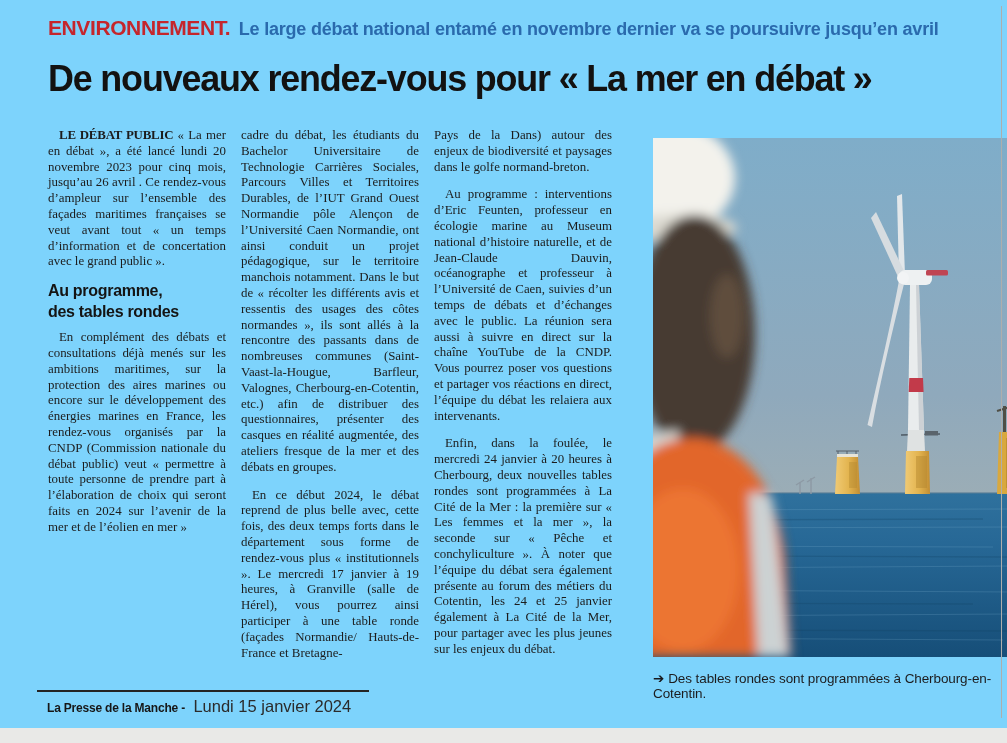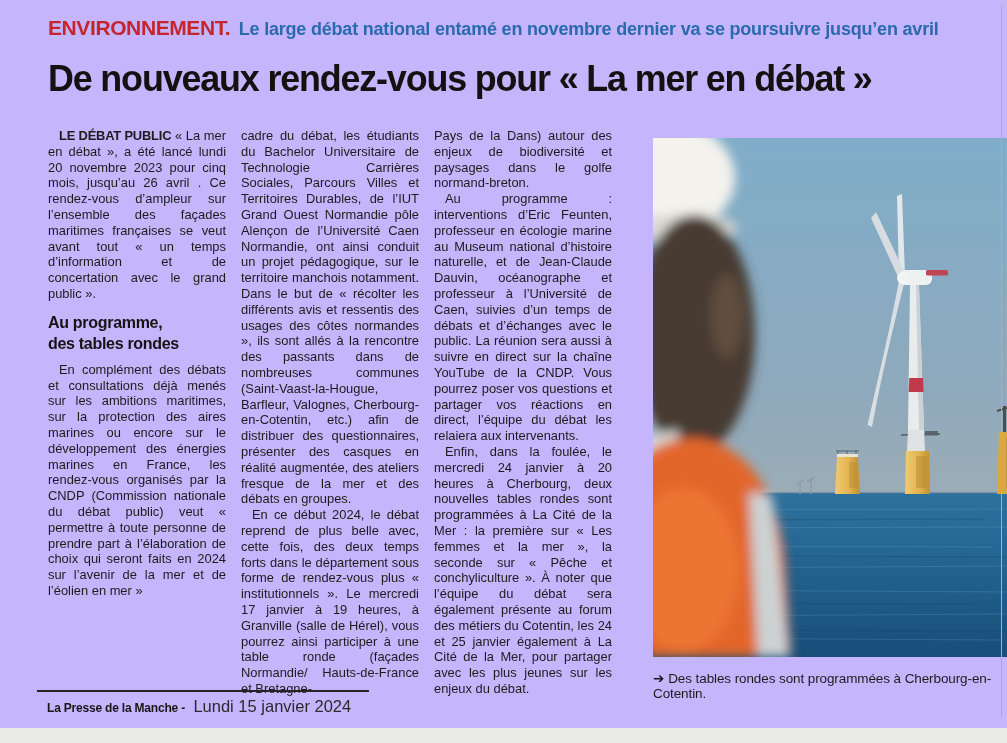--- a/index.html
+++ b/index.html
@@ -3,40 +3,40 @@
 <meta charset="utf-8">
 <style>
   html,body{margin:0;padding:0;}
   body{
     width:1007px;height:743px;
     background:#fdfdfc;
     font-family:"Liberation Sans","DejaVu Sans",sans-serif;
     color:#1a1a1a;
     overflow:hidden;
   }
-  .page{position:relative;width:1007px;height:743px;background:#c4b5fd;}
+  .page{position:relative;width:1007px;height:743px;background:#7dd3fc;}
 
   
   .kicker{position:absolute;left:48px;top:16px;width:930px;white-space:nowrap;}
   .kicker .section{color:#c5262c;font-weight:bold;font-size:21px;letter-spacing:-0.4px;}
   .kicker .subtitle{color:#2a6aad;font-weight:bold;font-size:18px;letter-spacing:-0.2px;margin-left:4px;}
 
   
   .headline{
     position:absolute;left:48px;top:58px;width:945px;margin:0;
     font-size:37px;font-weight:bold;color:#131211;letter-spacing:-1.2px;
     transform:scaleX(.97);transform-origin:left top;white-space:nowrap;
   }
 
   
   .columns{position:absolute;left:48px;top:128px;width:564px;display:flex;gap:15px;}
   .col{width:178px;font-size:12.9px;line-height:15.8px;text-align:justify;color:#1c1c1c;}
-  .col p{margin:0;text-indent:11px;}
+  .col p{margin:0;text-indent:11px;font-family:Liberation Serif, serif;}
   .col p.cont{text-indent:0;}
-  .col p + p{margin-top:0;}
+  .col p + p{margin-top:12px;}
   .lead-label{font-weight:bold;letter-spacing:-0.2px;}
   .subhead{
     font-size:16px;line-height:21px;font-weight:bold;color:#141414;
     margin:10px 0 8px 0;white-space:pre-line;text-align:left;letter-spacing:-0.3px;
   }
 
   
   figure{position:absolute;left:625px;top:138px;margin:0;width:360px;padding-left:28px;}
   .photo{width:360px;height:519px;overflow:hidden;position:relative;background:#8fb0c5;}
   .photo svg{display:block;}

